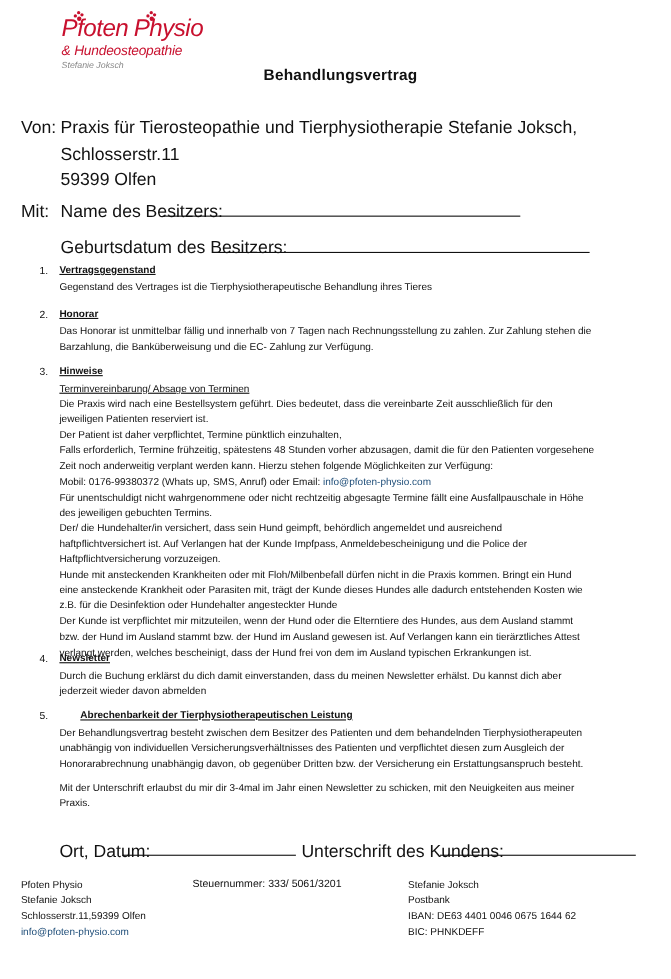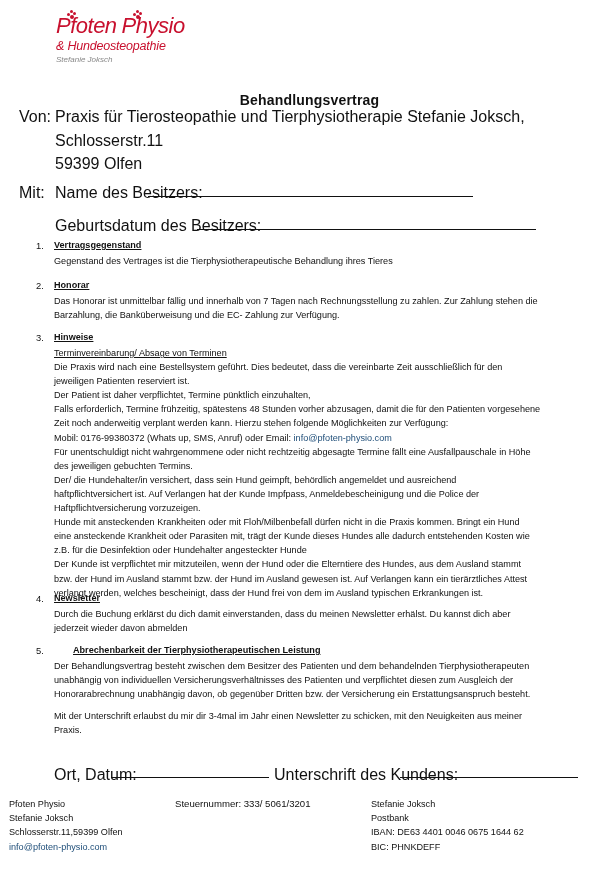--- a/index.html
+++ b/index.html
@@ -7,21 +7,21 @@
   body { position: relative; font-family: "Liberation Sans", sans-serif; color: #111; }
 
   .logo { position: absolute; left: 56px; top: 14px; width: 130px; font-style: italic; }
   .logo-main { font-family: "Liberation Sans", sans-serif; font-size: 22px; color: #c8102e; letter-spacing: -0.5px; line-height: 24px; position: relative; display: flex; align-items: flex-end; }
   .logo-word { position: relative; display: inline-block; }
   .paw { position: absolute; width: 9px; height: 9px; top: -4px; }
   .paw i { position: absolute; width: 3px; height: 3px; border-radius: 50%; background: #c8102e; }
   .logo-sub { font-size: 12.5px; color: #c8102e; margin-top: 1px; letter-spacing: -0.2px; }
   .logo-name { font-size: 8px; color: #888; margin-top: 2px; }
 
-  .title { position: absolute; left: 0; width: 609px; top: 92px; text-align: center; font-weight: bold; font-size: 14px; letter-spacing: 0.2px; padding-left: 10px; }
+  .title { position: absolute; left: 0; width: 609px; top: 60px; text-align: center; font-weight: bold; font-size: 14px; letter-spacing: 0.2px; padding-left: 10px; }
 
   .t { position: absolute; font-size: 16px; white-space: nowrap; }
   .line { position: absolute; border-bottom: 1.2px solid #111; height: 1px; }
   .num { position: absolute; font-size: 9.4px; }
   .hd { position: absolute; font-size: 9.1px; font-weight: bold; text-decoration: underline; white-space: nowrap; }
   .ul { text-decoration: underline; }
   .link { color: #1f4e79; }
   .para { position: absolute; left: 54px; width: 545px; font-size: 9.1px; line-height: 14.1px; }
   .para div { white-space: nowrap; }
   .foot { position: absolute; font-size: 9.1px; line-height: 14.2px; }
@@ -122,21 +122,21 @@
 <div class="para" style="top:709px;">
   <div>Mit der Unterschrift erlaubst du mir dir 3-4mal im Jahr einen Newsletter zu schicken, mit den Neuigkeiten aus meiner</div>
   <div>Praxis.</div>
 </div>
 
 <div class="t" style="left:54px; top:766px;">Ort, Datum:</div>
 <div class="line" style="left:111px; top:777px; width:158px;"><span></span></div>
 <div class="t" style="left:274px; top:766px;">Unterschrift des Kundens:</div>
 <div class="line" style="left:400px; top:777px; width:178px;"><span></span></div>
 
-<div class="foot" style="left:9px; top:797px;">
+<div class="foot" style="left:19px; top:797px;">
   <div>Pfoten Physio</div>
   <div>Stefanie Joksch</div>
   <div>Schlosserstr.11,59399 Olfen</div>
   <div class="link">info@pfoten-physio.com</div>
 </div>
 <div class="foot" style="left:175px; top:797px; font-size:9.6px;">Steuernummer: 333/ 5061/3201</div>
 <div class="foot" style="left:371px; top:797px;">
   <div>Stefanie Joksch</div>
   <div>Postbank</div>
   <div>IBAN: DE63 4401 0046 0675 1644 62</div>

